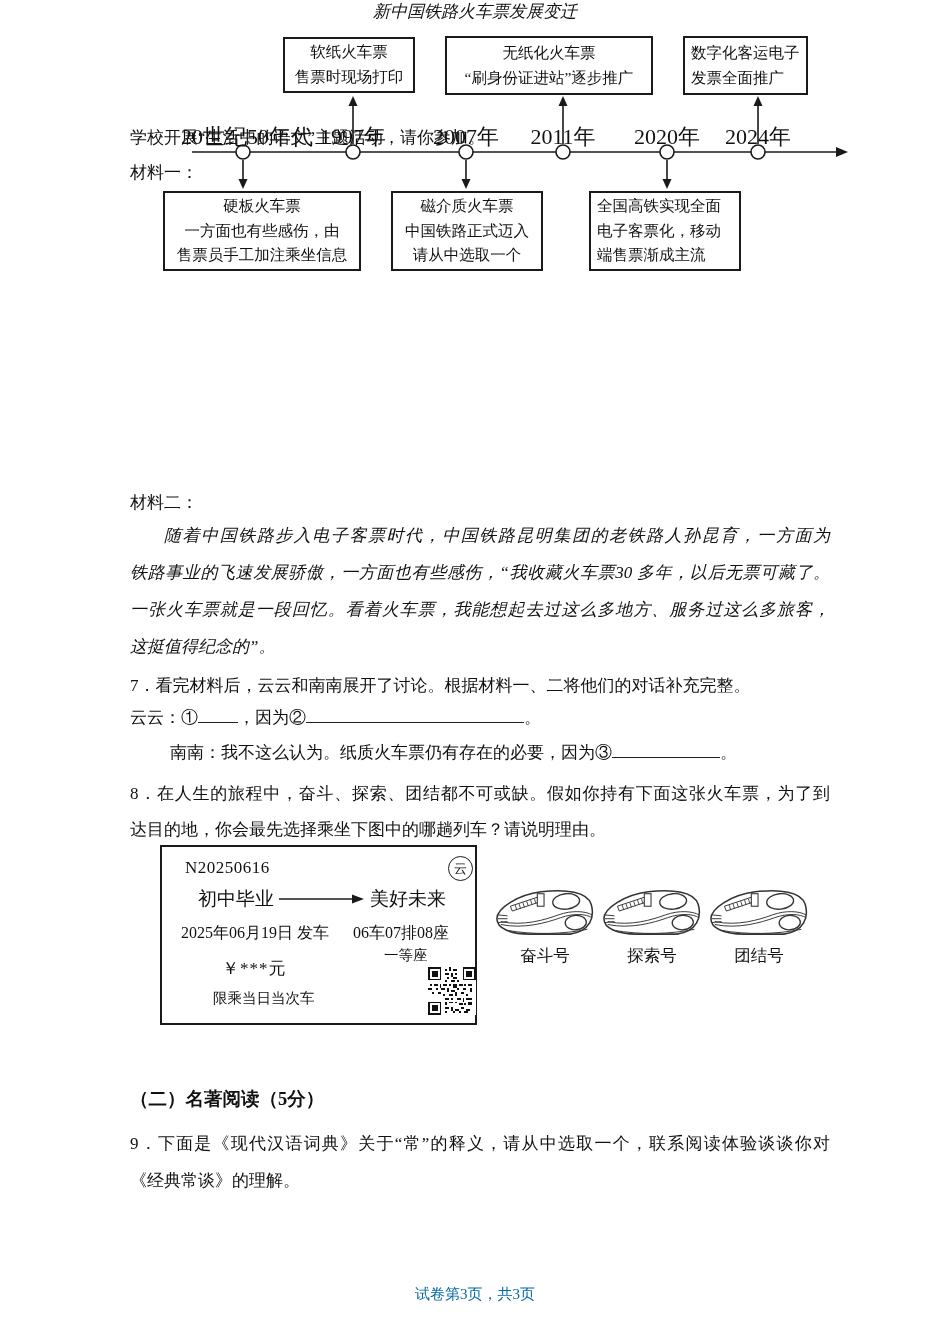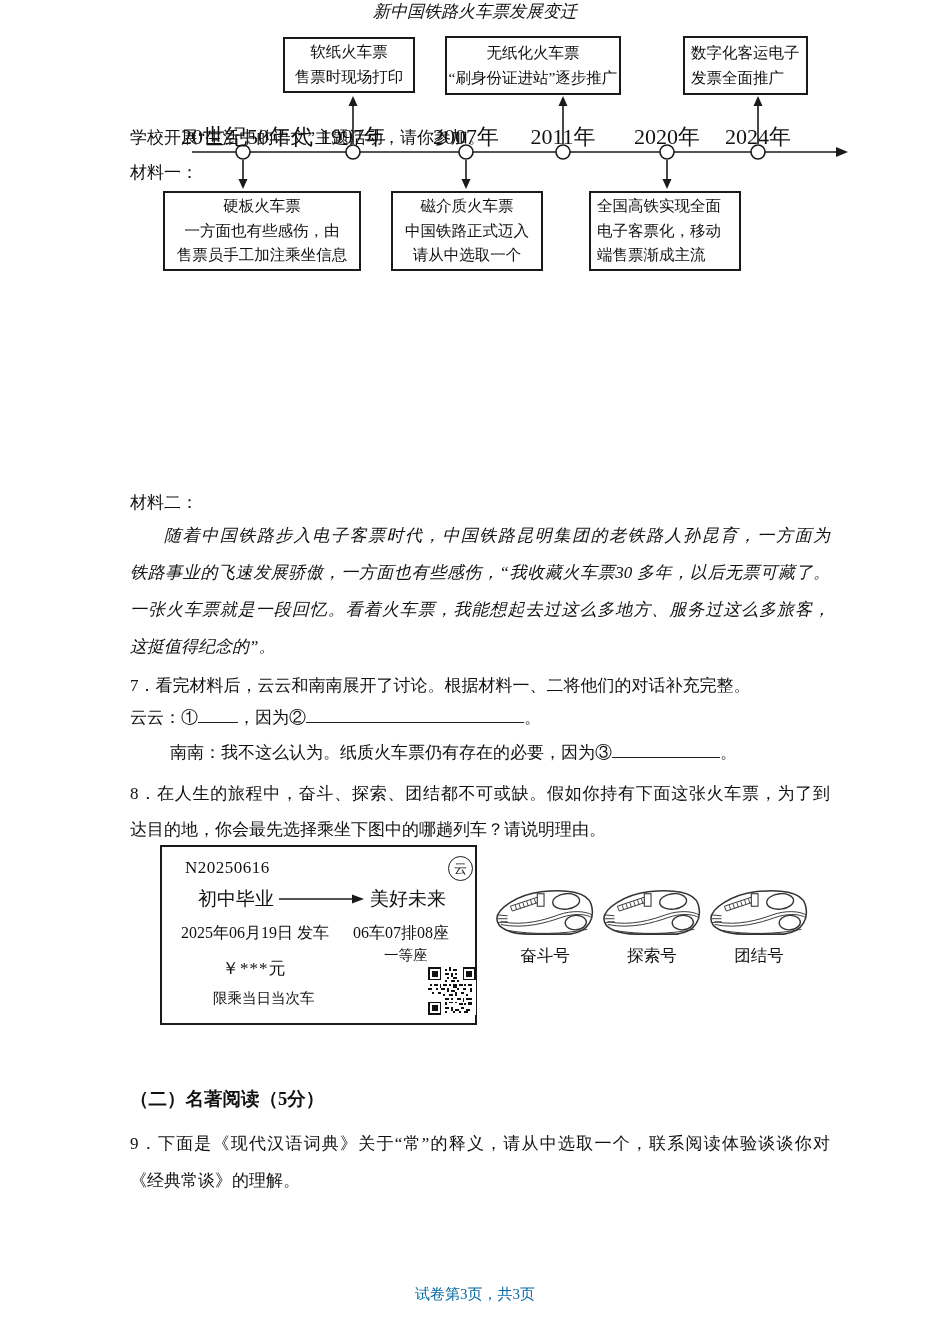--- a/index.html
+++ b/index.html
@@ -11,21 +11,21 @@
   .kai { font-style:italic; }
   
   .diagram { left:0; top:192; width:950px; height:278px; }
   .dg-title { left:0; right:0; top:0; text-align:center; font-size:17px; }
   .dg-svg { left:0; top:0; }
   .dg-box { position:absolute; border:2px solid #1a1a1a; background:#fff;
             display:flex; flex-direction:column; justify-content:center; align-items:center;
             font-size:15.5px; line-height:1.6; text-align:center; }
   .dg-box.left-al { align-items:flex-start; padding-left:6px; text-align:left; }
   .box-a { left:283px; top:37px;  width:132px; height:56px; }
-  .box-b { left:445px; top:36px;  width:176px; height:59px; }
+  .box-b { left:445px; top:36px;  width:208px; height:59px; }
   .box-c { left:683px; top:36px;  width:125px; height:59px; }
   .box-d { left:163px; top:191px; width:198px; height:80px; }
   .box-e { left:391px; top:191px; width:152px; height:80px; }
   .box-f { left:589px; top:191px; width:152px; height:80px; }
   .yr { position:absolute; top:122px; transform:translateX(-50%); font-size:22px; white-space:nowrap; }
   
   .para { width:700px; font-size:17px; line-height:37px; }
   .para .pline { text-align:justify; text-align-last:justify; white-space:nowrap; }
   .para .pline.last { text-align:left; text-align-last:left; }
   .para .pline.indent { text-indent:2em; }

